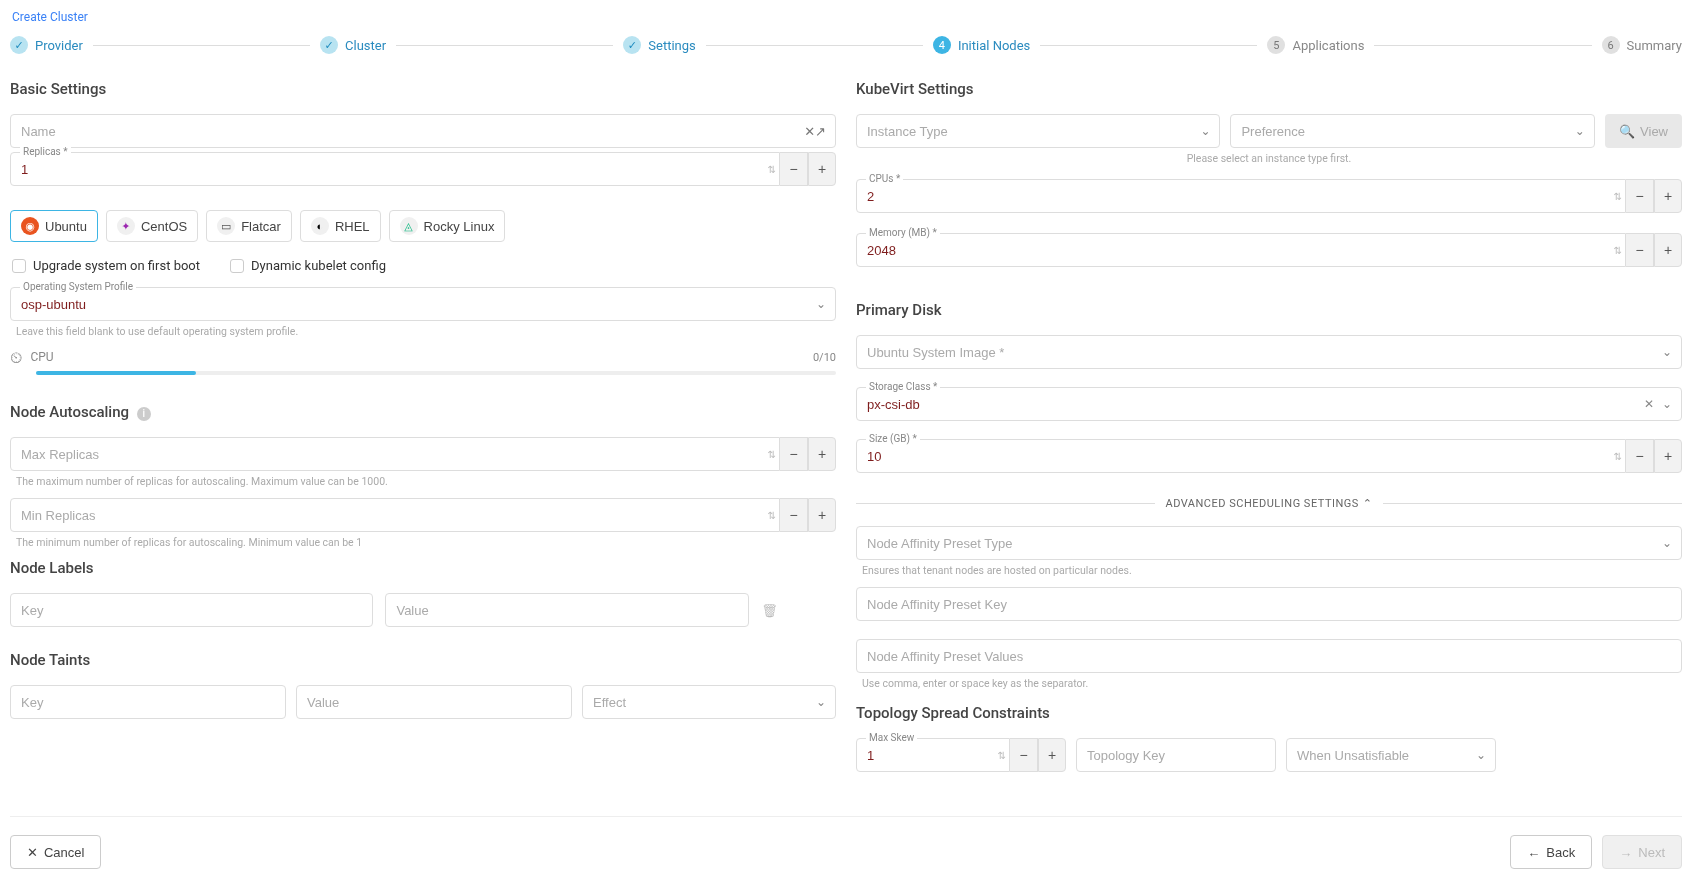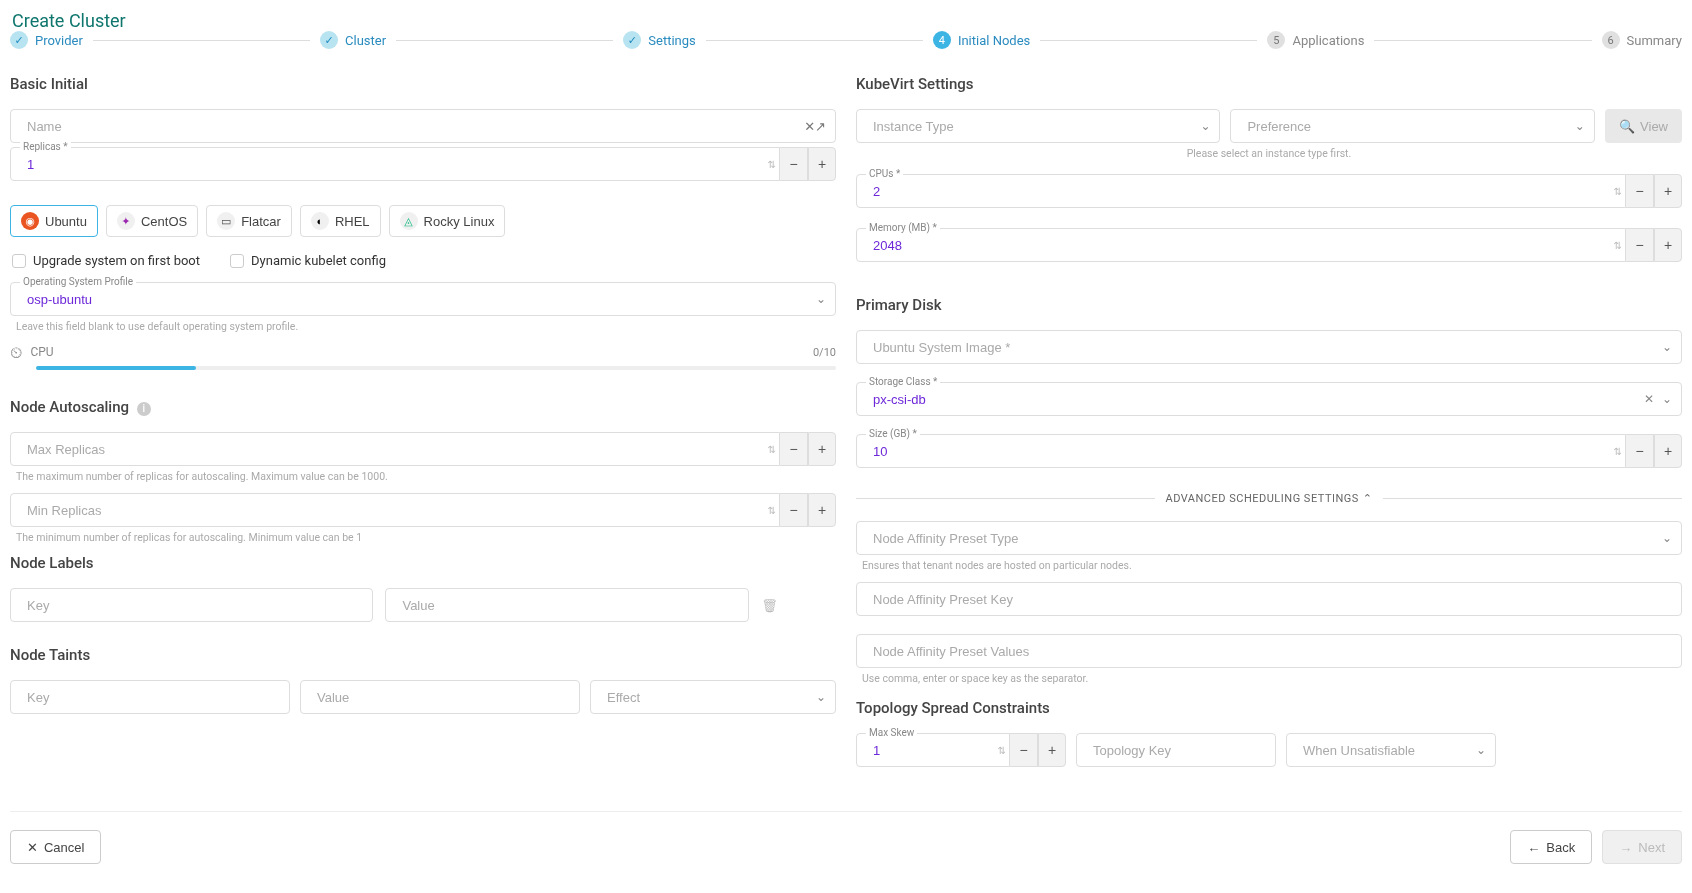--- a/index.html
+++ b/index.html
@@ -4,22 +4,23 @@
 <style>
 * { box-sizing: border-box; margin: 0; padding: 0; }
 body {
   font-family: -apple-system, BlinkMacSystemFont, "Segoe UI", Roboto, Helvetica, Arial, sans-serif;
   font-size: 13px;
   color: #333;
   background: #fff;
   padding: 10px;
 }
 .page-title {
-  font-size: 18px;
-  color: #0f766e;
+  font-size: 12px;
+  color: #3b82f6;
+  margin-bottom: 12px;
   padding-left: 2px;
 }
 .stepper {
   display: flex;
   align-items: center;
   margin-bottom: 26px;
 }
 .step {
   display: flex;
   align-items: center;
@@ -71,23 +72,23 @@
   background: #fff;
   padding: 0 3px;
   font-size: 10px;
   color: #888;
 }
 .input {
   width: 100%;
   height: 34px;
   border: 1px solid #ddd;
   border-radius: 4px;
-  padding: 0 16px;
+  padding: 0 10px;
   font-size: 13px;
-  color: #6d28d9;
+  color: #7f1d1d;
 }
 .input::placeholder { color: #aaa; }
 .hint {
   font-size: 10.5px;
   color: #aaa;
   margin: 3px 0 10px 6px;
 }
 .input-group {
   display: flex;
   align-items: stretch;
@@ -267,21 +268,21 @@
   <div class="step-line"></div>
   <div class="step">
     <div class="step-circle pending">6</div>
     <div class="step-label pending">Summary</div>
   </div>
 </div>
 
 <div class="main-grid">
 
   <div class="left-col">
-    <div class="section-heading">Basic Initial</div>
+    <div class="section-heading">Basic Settings</div>
 
     <div class="field">
       <input class="input" placeholder="Name" style="">
       <span class="input-right-icon" style="pointer-events:auto; cursor:pointer;">✕↗</span>
     </div>
 
     <div class="field input-group">
       <span class="float-label">Replicas *</span>
       <input class="input" value="1" style="">
       <span class="num-spinner-icon">⇅</span>

